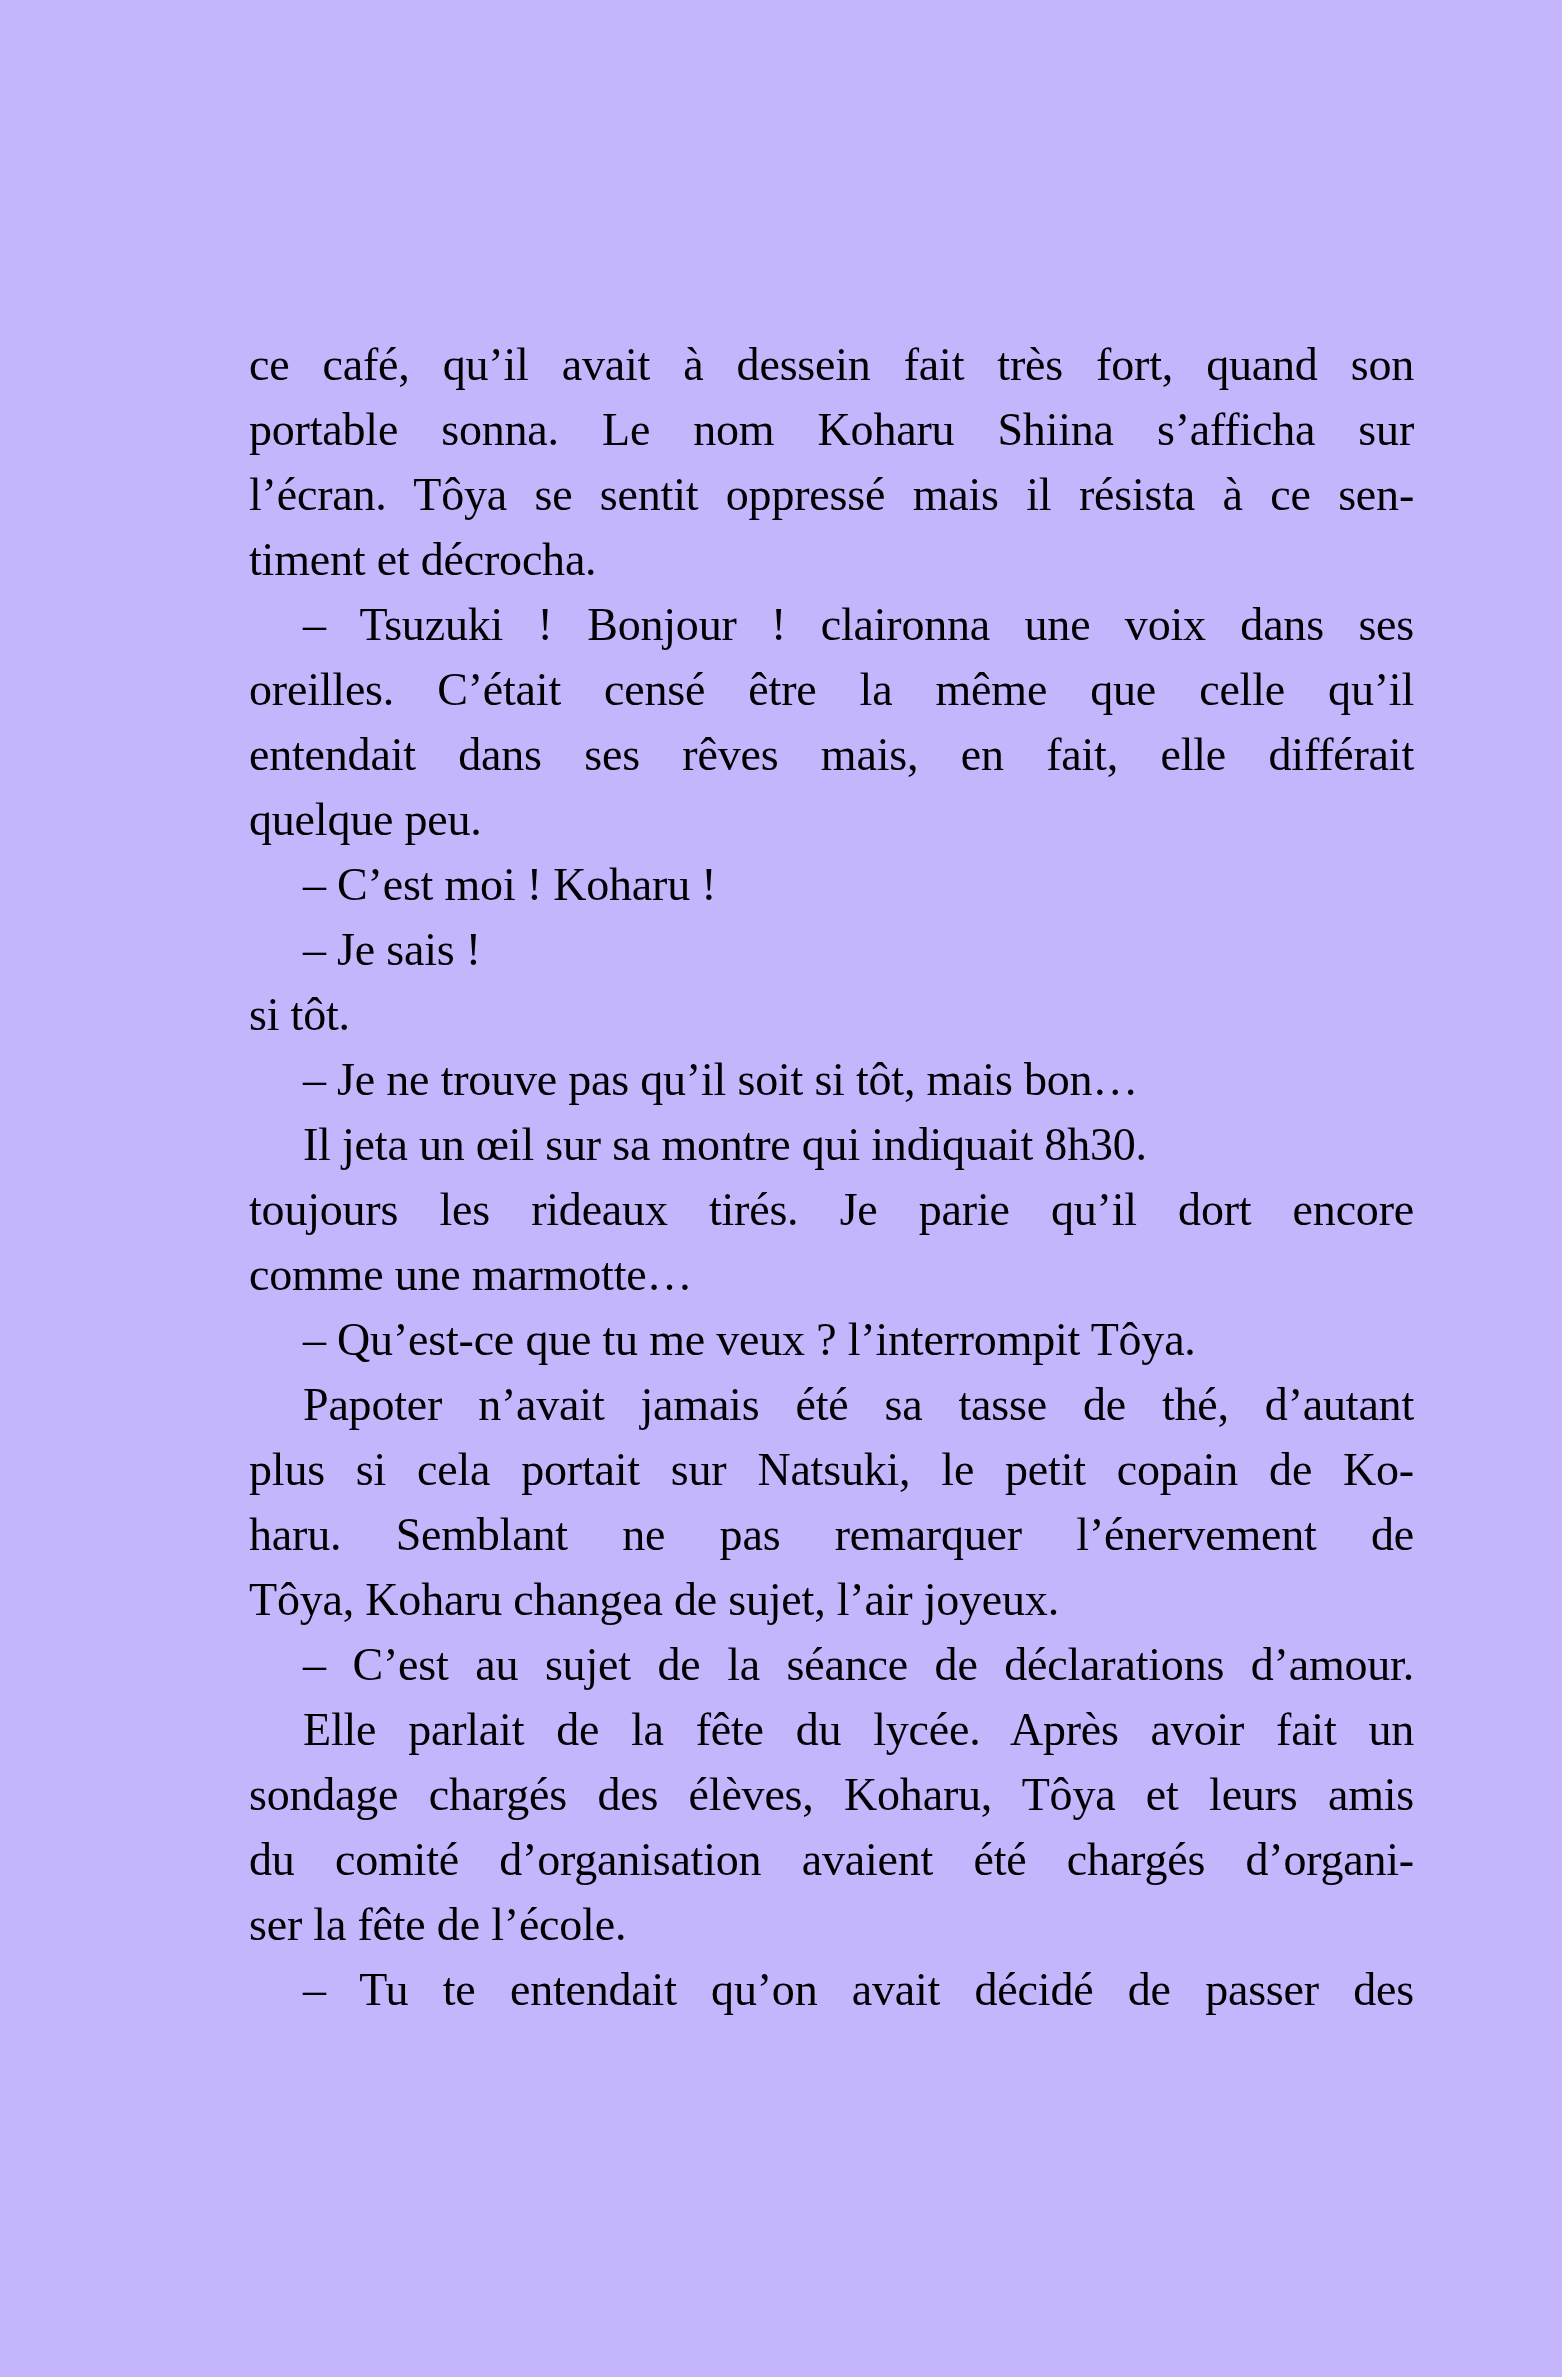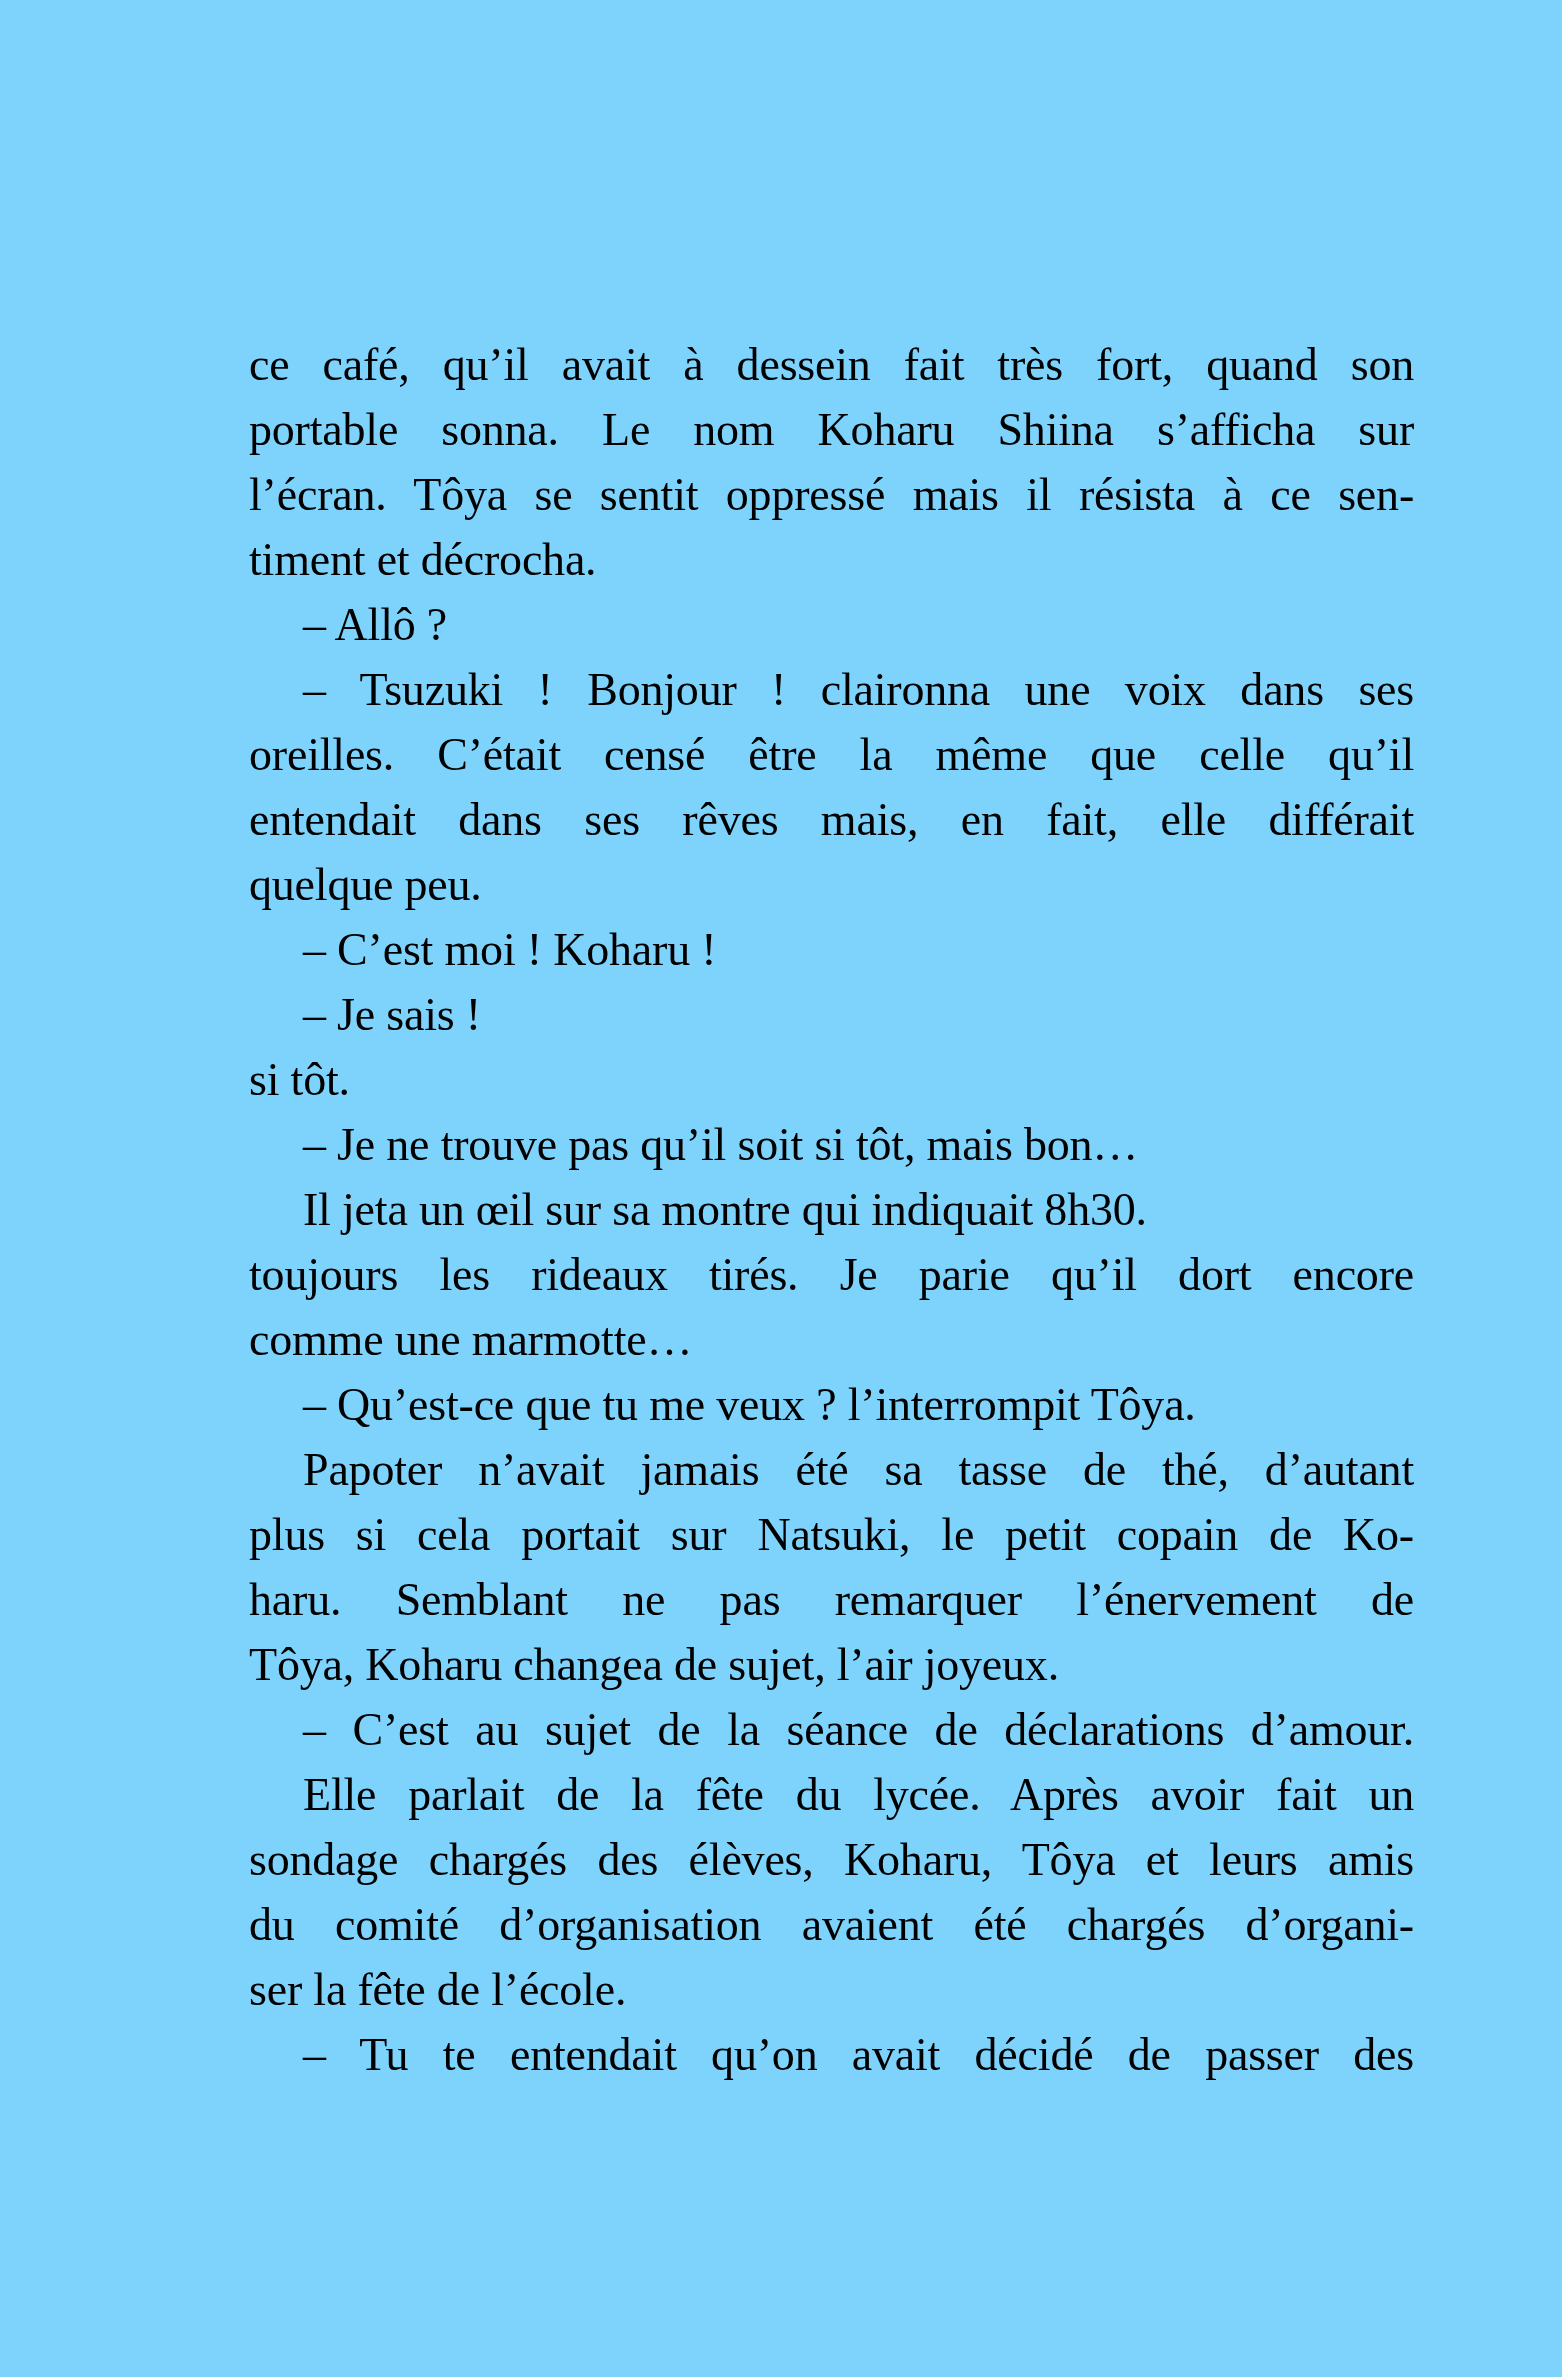--- a/index.html
+++ b/index.html
@@ -4,21 +4,21 @@
   <style>
     html, body {
       margin: 0;
       padding: 0;
       background: #ffffff;
     }
     .page {
       position: relative;
       width: 1562px;
       height: 2377px;
-      background: #7dd3fc;
+      background: #c4b5fd;
       overflow: hidden;
     }
     .text-block {
       position: absolute;
       left: 249px;
       top: 332px;
       width: 1165px;
       color: #000000;
       font-family: "Liberation Serif", "DejaVu Serif", serif;
       font-size: 46px;
@@ -41,21 +41,20 @@
   </style>
 </head>
 <body>
 
 <div class="page">
   <div class="text-block" id="text-block">
       <div class="line j">ce café, qu’il avait à dessein fait très fort, quand son</div>
       <div class="line j">portable sonna. Le nom Koharu Shiina s’afficha sur</div>
       <div class="line j">l’écran. Tôya se sentit oppressé mais il résista à ce sen-</div>
       <div class="line">timent et décrocha.</div>
-      <div class="line ind">– Allô ?</div>
       <div class="line j ind">– Tsuzuki ! Bonjour ! claironna une voix dans ses</div>
       <div class="line j">oreilles. C’était censé être la même que celle qu’il</div>
       <div class="line j">entendait dans ses rêves mais, en fait, elle différait</div>
       <div class="line">quelque peu.</div>
       <div class="line ind">– C’est moi ! Koharu !</div>
       <div class="line ind">– Je sais !</div>
       <div class="line">si tôt.</div>
       <div class="line ind">– Je ne trouve pas qu’il soit si tôt, mais bon…</div>
       <div class="line ind">Il jeta un œil sur sa montre qui indiquait 8h30.</div>
       <div class="line j">toujours les rideaux tirés. Je parie qu’il dort encore</div>

